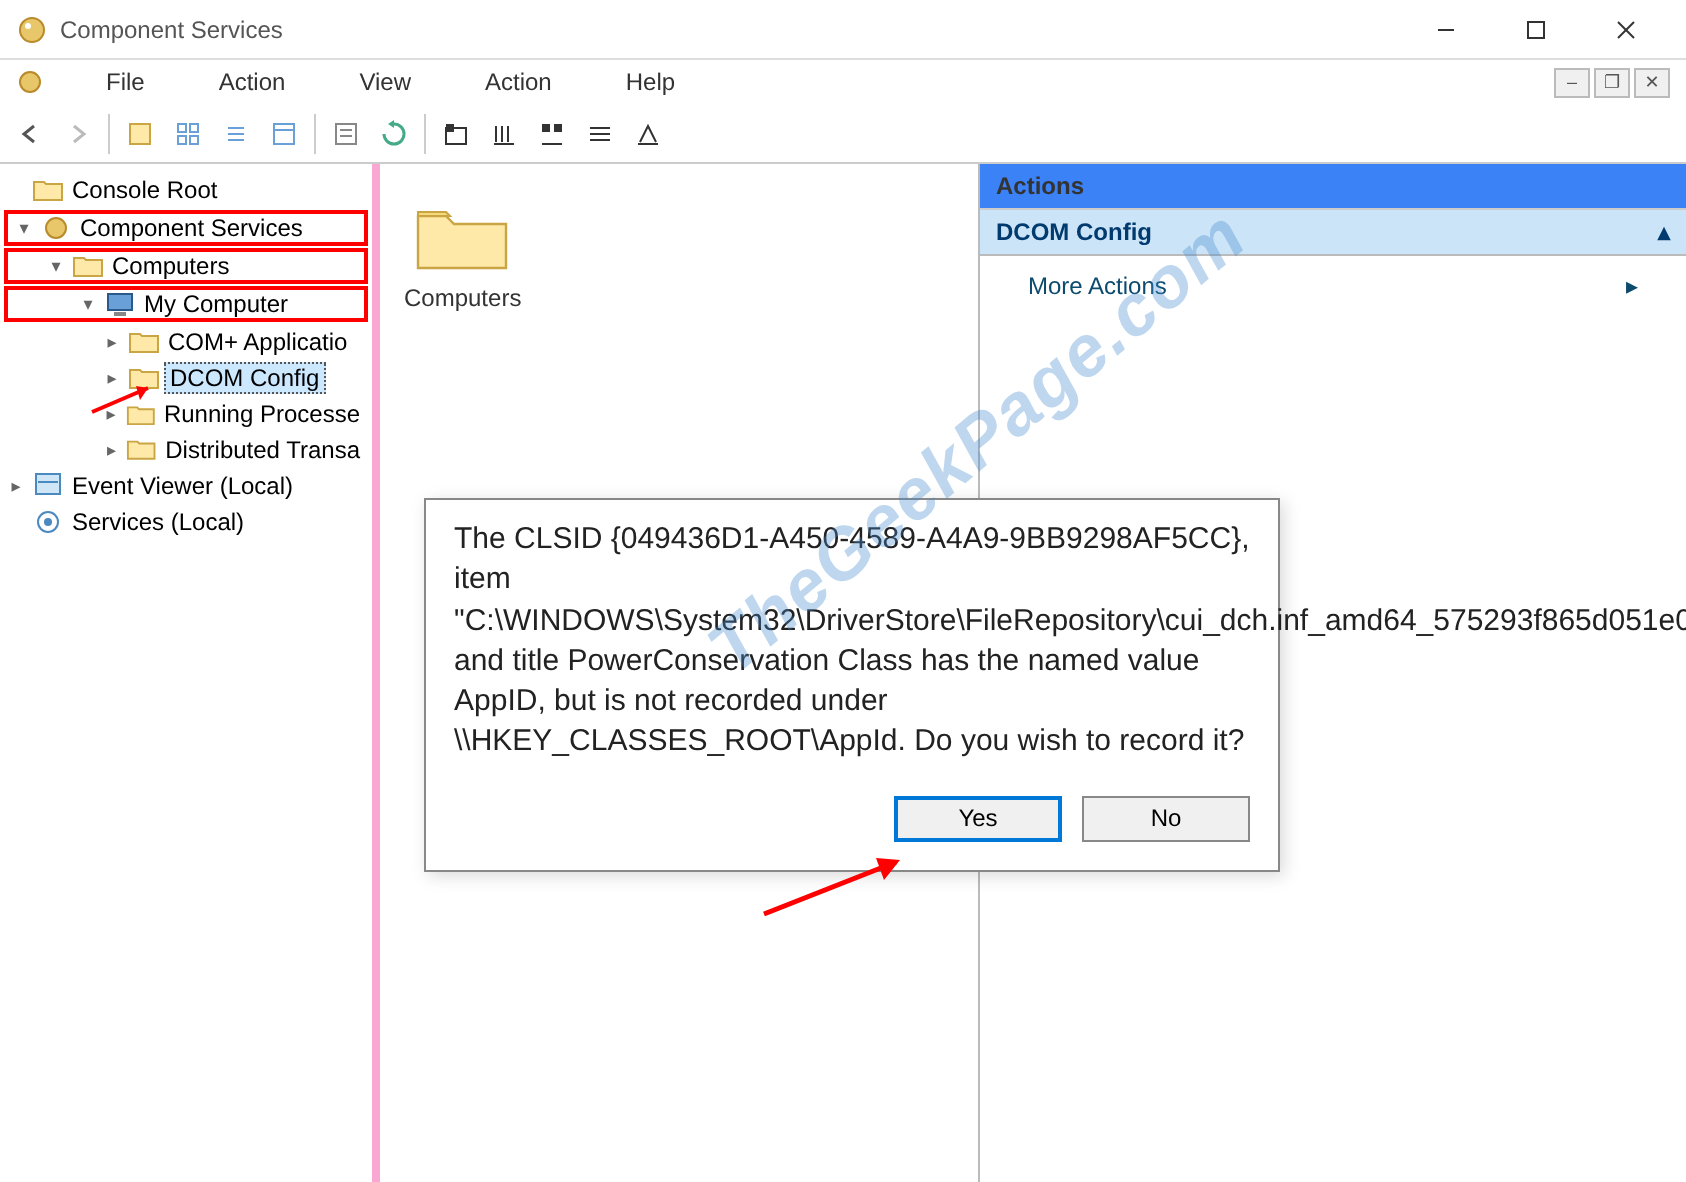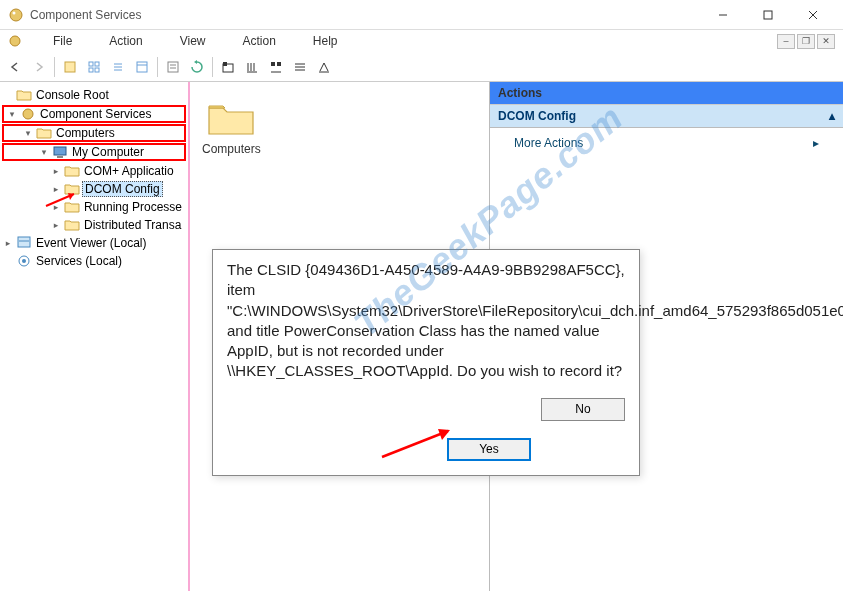--- a/index.html
+++ b/index.html
@@ -14,21 +14,21 @@
 .menubar .app-icon-sm { width: 14px; height: 14px; margin: 0 4px; }
 .menu-item { padding: 2px 10px; color: #333; cursor: pointer; }
 .mdi-controls { margin-left: auto; display: flex; gap: 2px; padding-right: 4px; }
 .mdi-btn { width: 18px; height: 15px; border: 1px solid #bbb; background: #f0f0f0; display: flex; align-items: center; justify-content: center; font-size: 9px; color: #555; cursor: pointer; }
 
 .toolbar { height: 30px; display: flex; align-items: center; padding: 2px 4px; border-bottom: 1px solid #ccc; gap: 2px; }
 .tool-btn { width: 22px; height: 22px; display: flex; align-items: center; justify-content: center; border: 1px solid transparent; cursor: pointer; }
 .tool-sep { width: 1px; height: 20px; background: #ccc; margin: 0 2px; }
 
 .main { display: flex; height: 509px; }
-.tree-panel { width: 190px; border-right: 2px solid #f9a8d4; padding: 4px 0; overflow: hidden; }
+.tree-panel { width: 190px; border-right: 4px solid #f9a8d4; padding: 4px 0; overflow: hidden; }
 .tree-item { display: flex; align-items: center; height: 18px; padding-right: 4px; white-space: nowrap; }
 .tree-item .chev { width: 12px; display: inline-flex; justify-content: center; color: #666; font-size: 9px; cursor: pointer; }
 .tree-item .icn { width: 16px; height: 16px; margin: 0 2px; display: inline-flex; align-items: center; justify-content: center; }
 .tree-label { padding: 0 2px; cursor: pointer; }
 .tree-label.selected { background: #cce8ff; border: 1px dotted #555; }
 .highlight-red { border: 2px solid red; padding: 0 1px; }
 
 .content-panel { flex: 1; padding: 6px; background: #fff; position: relative; }
 .folder-big { display: inline-block; text-align: center; padding: 6px; }
 .folder-big .ficon { width: 48px; height: 40px; margin: 4px auto; }
@@ -38,21 +38,21 @@
 .actions-head { background: #3b82f6; border-bottom: 1px solid #ccc; padding: 4px 8px; font-weight: bold; color: #333; }
 .actions-section { background: #cce4f7; padding: 4px 8px; border-bottom: 1px solid #bbb; display: flex; justify-content: space-between; align-items: center; font-weight: 600; color: #003a6e; }
 .actions-link { padding: 8px 24px; color: #0c4a6e; display: flex; justify-content: space-between; align-items: flex-end; cursor: pointer; }
 
 .dialog { position: absolute; left: 212px; top: 249px; width: 428px; background: #fff; border: 1px solid #888; box-shadow: 2px 2px 8px rgba(0,0,0,.15); }
 .dialog-title { padding: 8px 10px; display: flex; justify-content: space-between; align-items: center; color: #333; }
 .dialog-close { width: 26px; height: 20px; display: flex; align-items: center; justify-content: center; color: #666; cursor: pointer; }
 .dialog-body { padding: 10px 14px 0; font-size: 15px; line-height: 1.35; color: #222; }
 .dialog-buttons { display: flex; justify-content: flex-end; gap: 10px; padding: 16px 14px 14px; }
 .dlg-btn { width: 84px; height: 23px; border: 1px solid #888; background: #f0f0f0; font-size: 12px; cursor: pointer; }
-.dlg-btn.default { border: 2px solid #0078d7; margin-top: 40px; }
+.dlg-btn.default { border: 2px solid #0078d7; }
 
 .arrow-red { position: absolute; pointer-events: none; }
 .arrow1 { left: 44px; top: 190px; }
 .arrow2 { left: 378px; top: 425px; }
 
 .watermark { position: absolute; left: 320px; top: 200px; transform: rotate(-40deg); font-size: 36px; color: rgba(70,140,210,.35); font-weight: bold; letter-spacing: 1px; pointer-events: none; font-style: italic; }
 </style>
 </head>
 <body>
 

